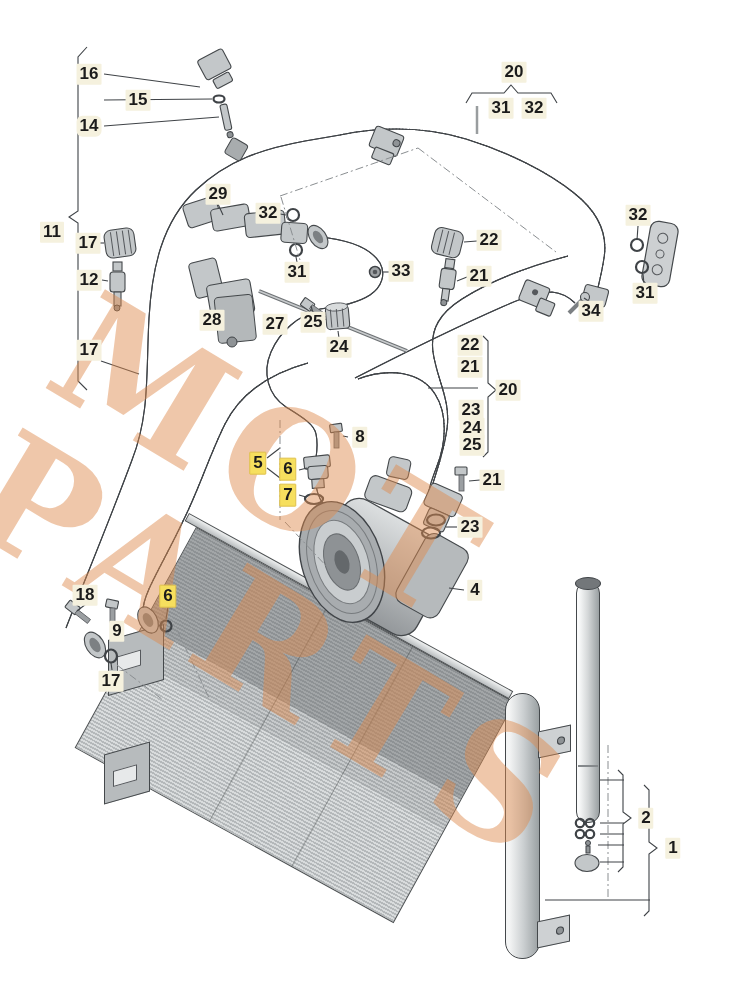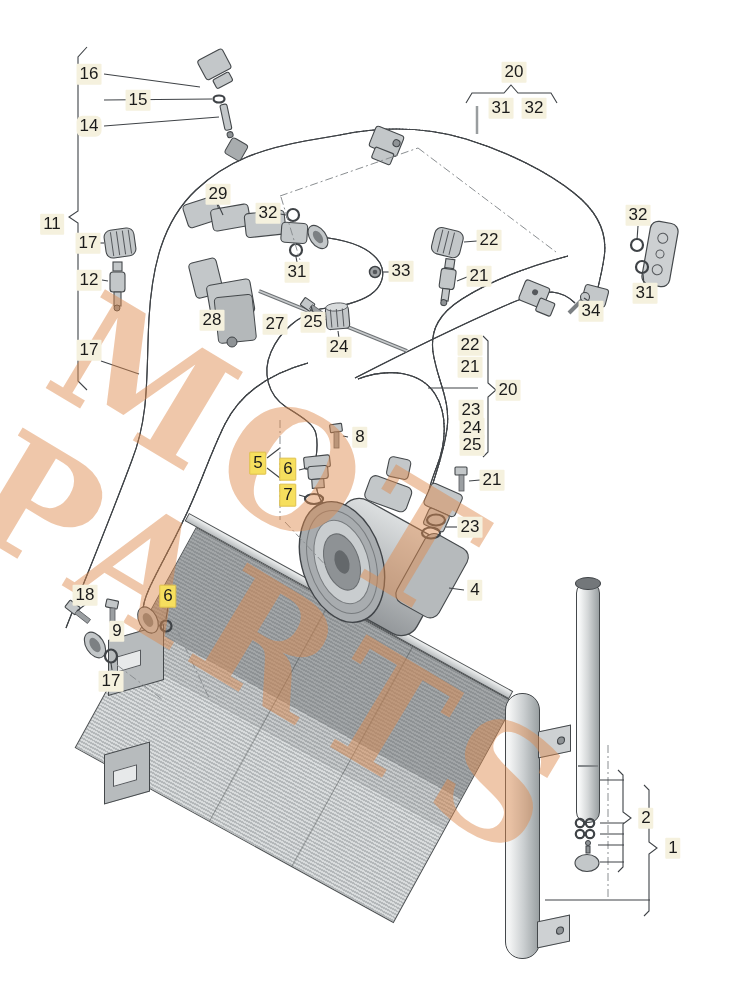--- a/index.html
+++ b/index.html
@@ -61,21 +61,21 @@
   svg.art{position:absolute;left:0;top:0;}
   .ln{stroke:#3f4347;stroke-width:1.1;fill:none;}
   .dash{stroke:#8a8e91;stroke-width:1;fill:none;stroke-dasharray:8 3 2 3;}
   .ring{fill:none;stroke:#3f4347;stroke-width:2.2;}
   .pf{fill:#c3c7c9;stroke:#44484b;stroke-width:1.1;}
   .pd2{fill:#8f9396;stroke:#3f4347;stroke-width:1;}
 
   
   .callout{
     position:absolute;transform:translate(-50%,-50%);
-    background:#f5f1de;color:#1b1b1b;font-weight:normal;font-size:17px;
+    background:#f5f1de;color:#1b1b1b;font-weight:bold;font-size:17px;
     line-height:1.1;padding:1px 3px;border-radius:1px;white-space:nowrap;
   }
   .callout.hl{background:#f6df5e;border:1px solid #dfc04a;}
 </style>
 </head>
 <body>
 
 <div class="stage">
 
   <div class="cond-core">
@@ -370,21 +370,21 @@
 
   <div class="watermark">
     <div>MOT</div>
     <div>PARTS</div>
   </div>
 
   <div>
       <div class="callout" style="left: 89px; top: 74px;">16</div>
       <div class="callout" style="left: 90px; top: 100px; margin-left: 48px;">15</div>
       <div class="callout" style="left: 89px; top: 126px; border-radius: 6px;">14</div>
-      <div class="callout" style="left: 52px; top: 224px;">11</div>
+      <div class="callout" style="left: 52px; top: 232px;">11</div>
       <div class="callout" style="left: 88px; top: 243px;">17</div>
       <div class="callout" style="left: 89px; top: 280px;">12</div>
       <div class="callout" style="left: 89px; top: 350px;">17</div>
       <div class="callout" style="left: 218px; top: 194px;">29</div>
       <div class="callout" style="left: 268px; top: 213px;">32</div>
       <div class="callout" style="left: 297px; top: 272px;">31</div>
       <div class="callout" style="left: 212px; top: 320px;">28</div>
       <div class="callout" style="left: 275px; top: 324px;">27</div>
       <div class="callout" style="left: 313px; top: 322px;">25</div>
       <div class="callout" style="left: 339px; top: 347px;">24</div>

